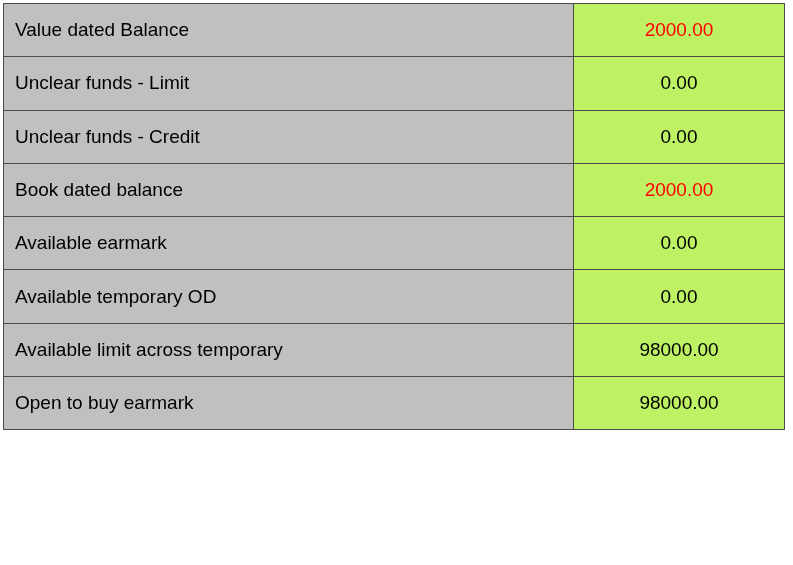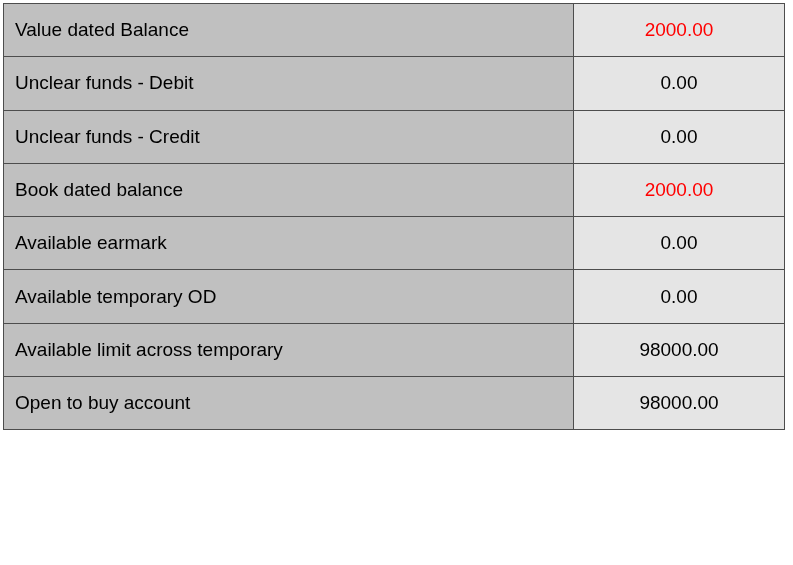--- a/index.html
+++ b/index.html
@@ -36,21 +36,21 @@
   }
   td.label-cell {
     background: #c0c0c0;
     color: #000000;
     padding-left: 11px;
     width: 570px;
     text-align: left;
     font-weight: normal;
   }
   td.value-cell {
-    background: #e5e5e5;
+    background: #bef264;
     color: #000000;
     text-align: center;
     width: 211px;
   }
   td.value-cell.highlight {
     color: #ff0000;
   }
 </style>
 </head>
 <body>
@@ -58,21 +58,21 @@
 <div class="table-wrap">
   <table class="balance-table">
     <tbody>
 
       <tr>
         <td class="label-cell">Value dated Balance</td>
         <td class="value-cell highlight">2000.00</td>
       </tr>
 
       <tr>
-        <td class="label-cell">Unclear funds - Debit</td>
+        <td class="label-cell">Unclear funds - Limit</td>
         <td class="value-cell">0.00</td>
       </tr>
 
       <tr>
         <td class="label-cell">Unclear funds - Credit</td>
         <td class="value-cell">0.00</td>
       </tr>
 
       <tr>
         <td class="label-cell">Book dated balance</td>
@@ -89,20 +89,20 @@
         <td class="label-cell">Available temporary OD</td>
         <td class="value-cell">0.00</td>
       </tr>
 
       <tr>
         <td class="label-cell">Available limit across temporary</td>
         <td class="value-cell">98000.00</td>
       </tr>
 
       <tr>
-        <td class="label-cell">Open to buy account</td>
+        <td class="label-cell">Open to buy earmark</td>
         <td class="value-cell">98000.00</td>
       </tr>
 
 
     </tbody>
   </table>
 </div>
 
 </body></html>

